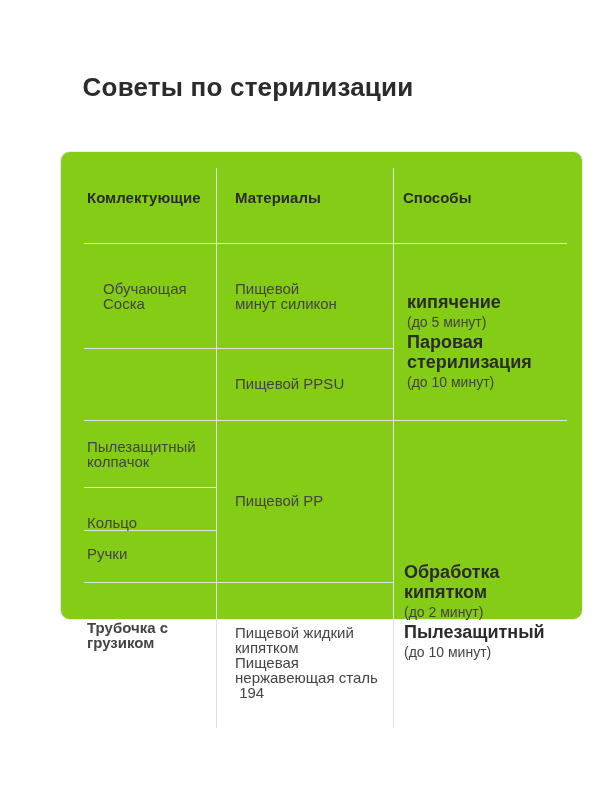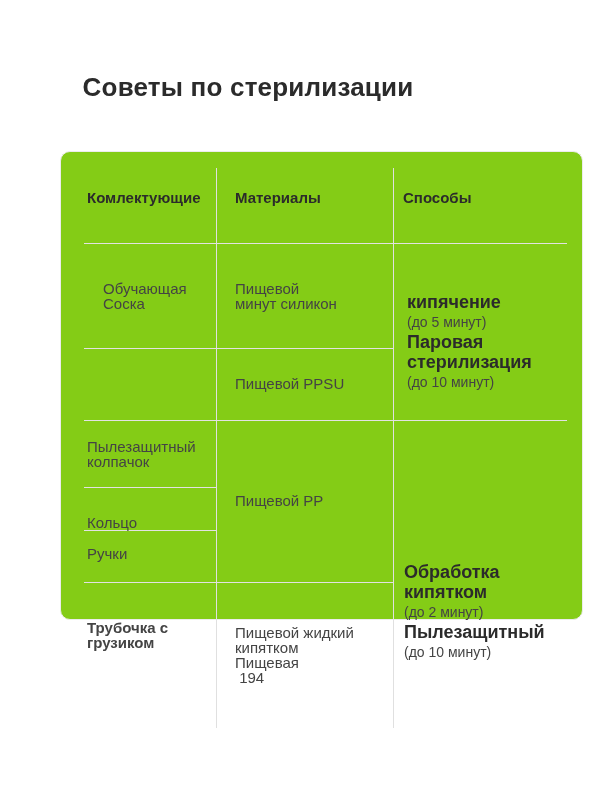--- a/index.html
+++ b/index.html
@@ -65,20 +65,21 @@
   <div class="cell" style="left:174px; top:224px;">
     <div>Пищевой PPSU</div>
   </div>
   <div class="cell" style="left:174px; top:341px;">
     <div>Пищевой PP</div>
   </div>
   <div class="cell" style="left:174px; top:473px;">
     <div>Пищевой жидкий</div>
     <div>кипятком</div>
     <div>Пищевая</div>
+    <div>нержавеющая сталь</div>
     <div style="white-space:pre;"> 194</div>
   </div>
 
   <div class="cell" style="left:346px; top:140px; line-height:20px;">
     <span class="m-title">кипячение</span>
     <span class="m-sub">(до 5 минут)</span>
     <span class="m-title">Паровая стерилизация</span>
     <span class="m-sub">(до 10 минут)</span>
   </div>
   <div class="cell" style="left:343px; top:410px; line-height:20px;">

